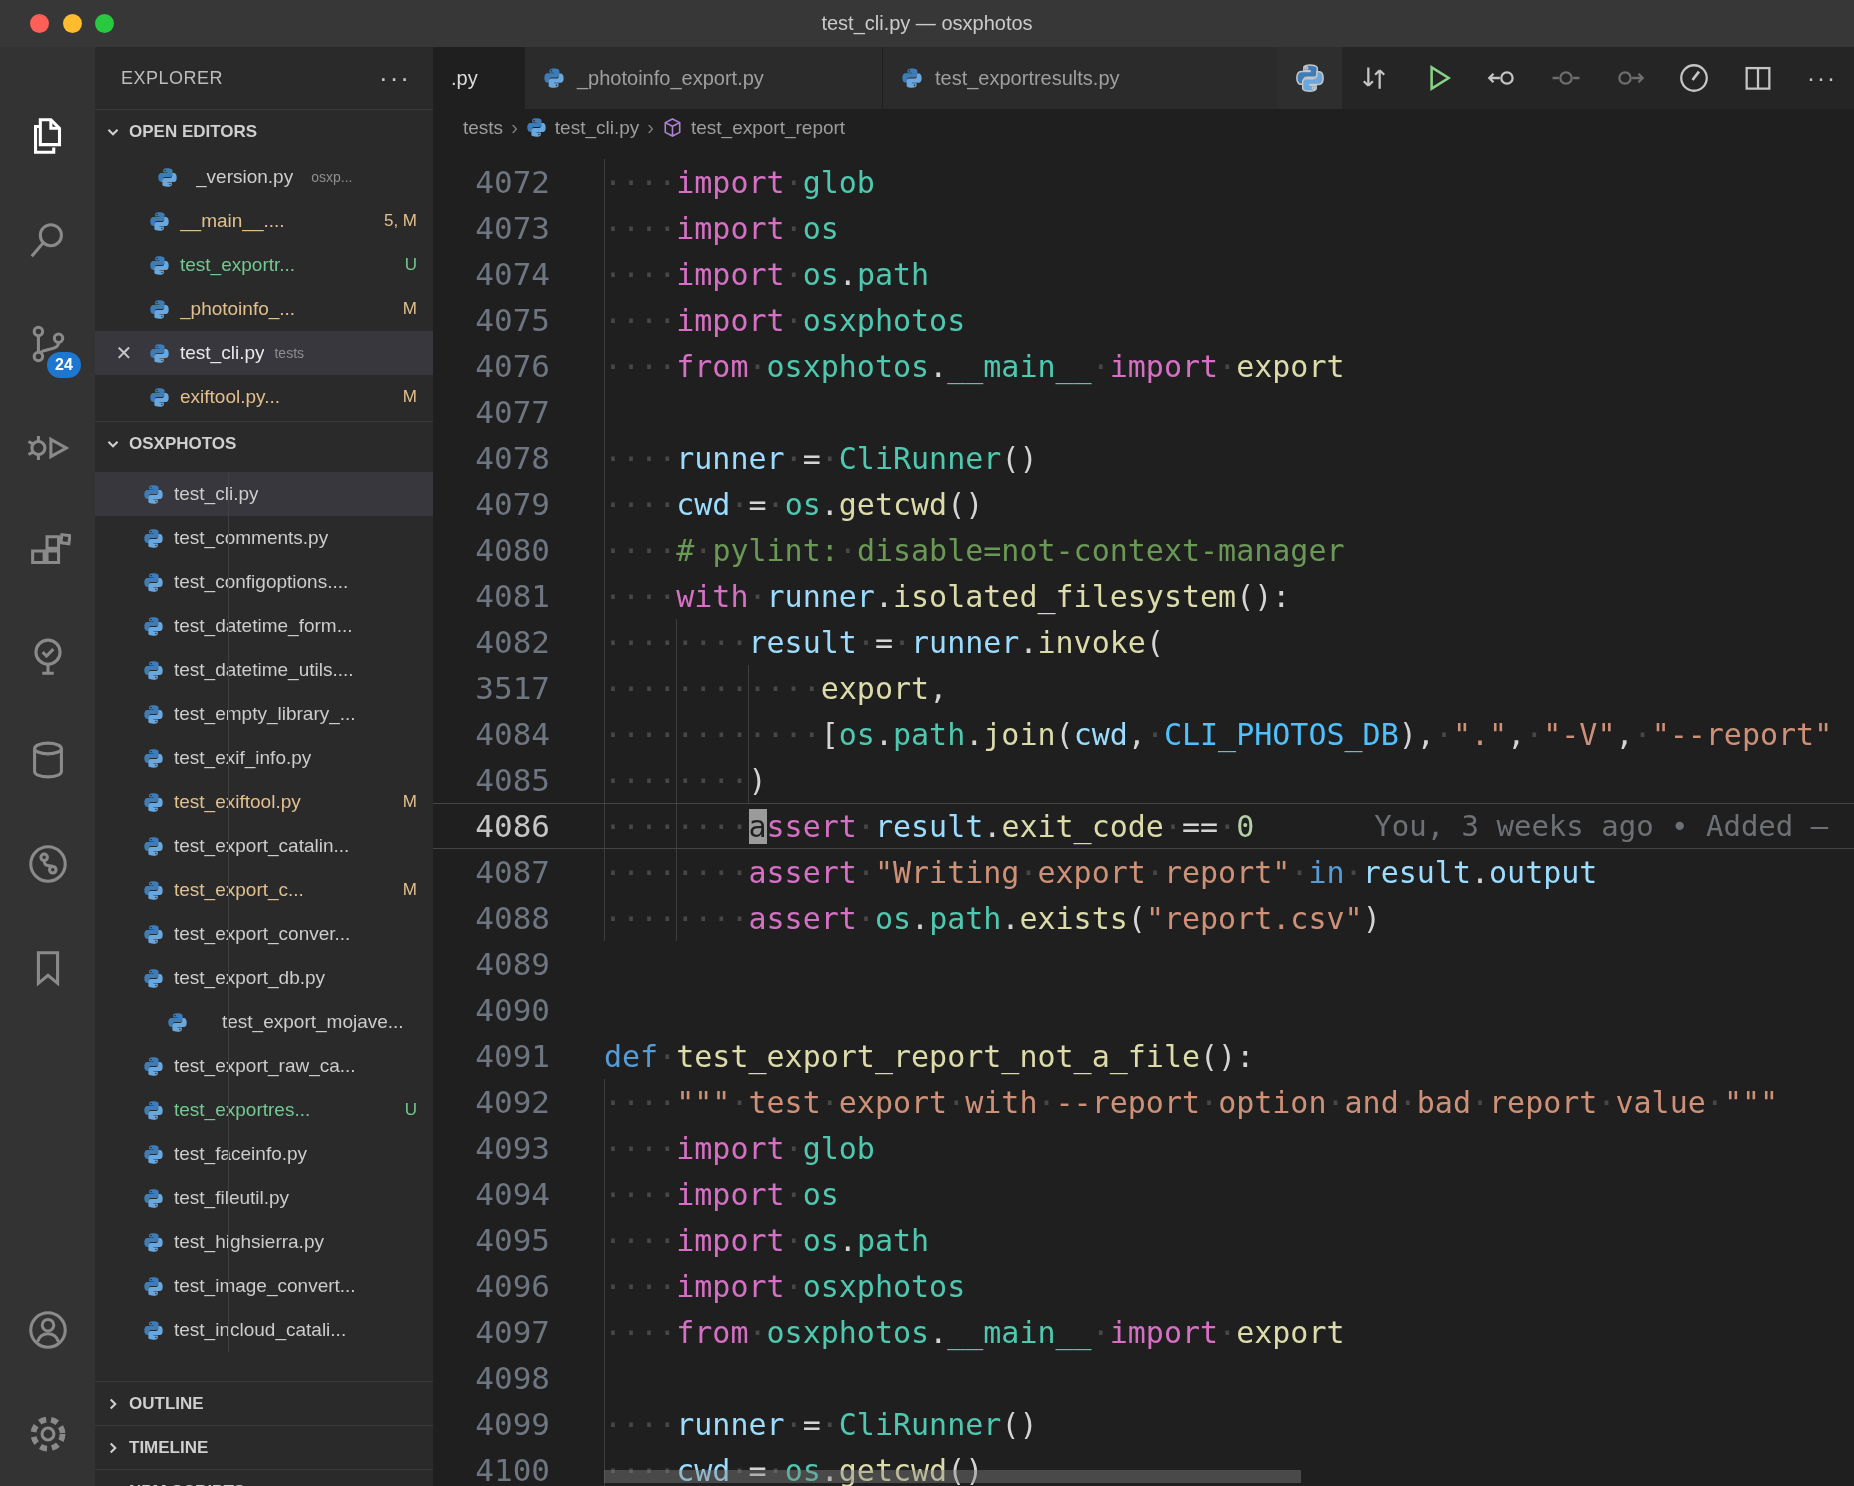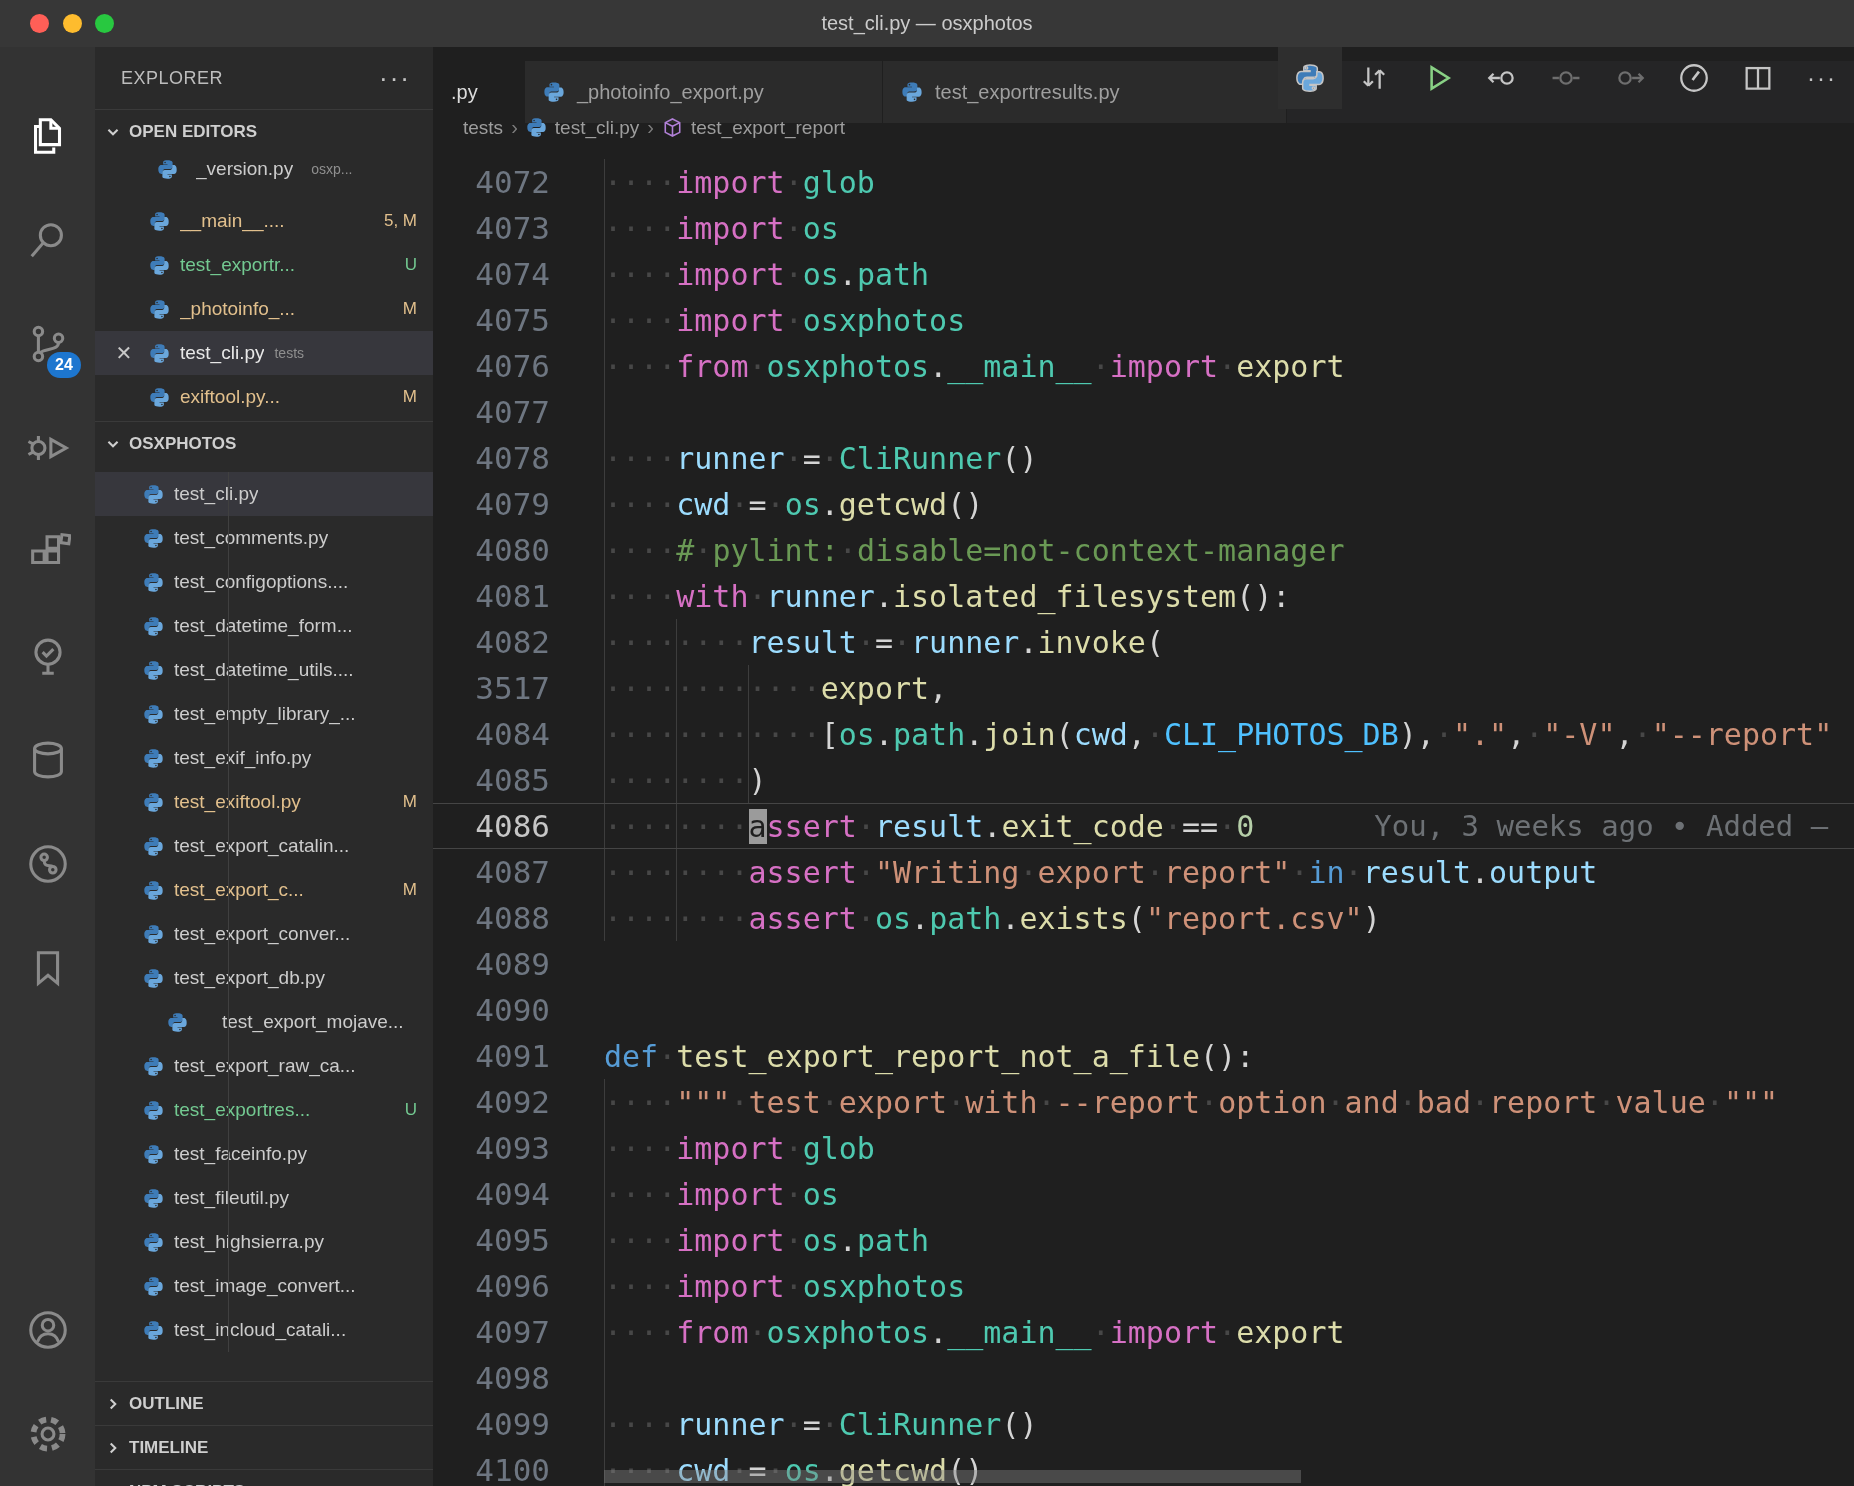--- a/index.html
+++ b/index.html
@@ -31,21 +31,21 @@
   .row.sel { background:#37373d; }
   .row .x { width:30px; margin-left:14px; color:#c8c8c8; font-size:20px; text-align:center; }
   .row .pyic { flex:none; display:flex; }
   .row .lbl { margin-left:10px; white-space:nowrap; overflow:hidden; }
   .row .desc { margin-left:10px; color:#8f8f8f; font-size:14px; white-space:nowrap; }
   .row .badge { position:absolute; right:16px; font-size:17px; }
   .c-mod { color:#E2C08D; } .c-unt { color:#73C991; } .c-norm { color:#cccccc; } .c-act { color:#e8e8e8; }
   #treeguide { position:absolute; left:133px; top:425px; width:1px; height:880px; background:#404040; }
   
   #editor { width:1421px; height:100%; position:relative; flex:none; background:#1f1f1f; }
-  #tabbar { position:absolute; top:14px; left:0; width:1421px; height:62px; background:#252526; display:flex;text-align:right; }
+  #tabbar { position:absolute; top:0; left:0; width:1421px; height:62px; background:#252526; display:flex;text-align:right; }
   .tab { height:62px; background:#2b2b2b; border-right:1px solid #1f1f1f; display:flex; align-items:center;
          padding:0 18px; color:#9f9f9f; font-size:20px; flex:none; }
   .tab.active { background:#1f1f1f; color:#dcdcdc; }
   .tab .pyic { margin-right:12px; display:flex; }
   #tab-actions { position:absolute; right:0; top:0; height:62px; display:flex; align-items:center; }
   .ta { width:64px; height:62px; display:flex; align-items:center; justify-content:center; }
   .ta svg { stroke:#c5c5c5; fill:none; stroke-width:1.6; }
   .ta.dim svg { stroke:#6e6e6e; }
   .ta.green svg { stroke:#89d185; }
   .ta.pybtn { background:#2e2e2e; }
@@ -170,21 +170,21 @@
     </div>
     <div id="sb-body">
         <div class="sb-sec-head" style="top: 62px;">
           <span class="chev">
             <svg width="16" height="16" viewBox="0 0 14 14">
               <path d="M3 5l4 4 4-4"></path>
             </svg>
           </span>
           <span>OPEN EDITORS</span>
         </div>
-        <div class="row" style="top: 100px; gap: 8px;">
+        <div class="row" style="top: 108px; gap: 8px;">
           <span style="width:30px;margin-left:14px"></span>
           <span class="pyic" style="margin-left:10px">
             <svg width="21" height="21" viewBox="0 0 32 32">
  <path fill="#3e7cb8" d="M15.9 2c-7 0-6.5 3-6.5 3v3.2h6.6v.9H6.8S2 8.6 2 15.8s4.2 6.9 4.2 6.9h2.5v-3.3s-.1-4.2 4.1-4.2h7s4 .1 4-3.8V5.9S24.4 2 15.9 2zm-3.6 2.1a1.2 1.2 0 1 1 0 2.4 1.2 1.2 0 0 1 0-2.4z"></path>
  <path fill="#6aa7dc" d="M16.1 30c7 0 6.5-3 6.5-3v-3.2h-6.6v-.9h9.2s4.8.5 4.8-6.7-4.2-6.9-4.2-6.9h-2.5v3.3s.1 4.2-4.1 4.2h-7s-4-.1-4 3.8v6.5S7.6 30 16.1 30zm3.6-2.1a1.2 1.2 0 1 1 0-2.4 1.2 1.2 0 0 1 0 2.4z"></path>
             </svg>
           </span>
           <span class="lbl c-norm">_version.py</span>
           <span class="desc">osxp...</span>
         </div>

